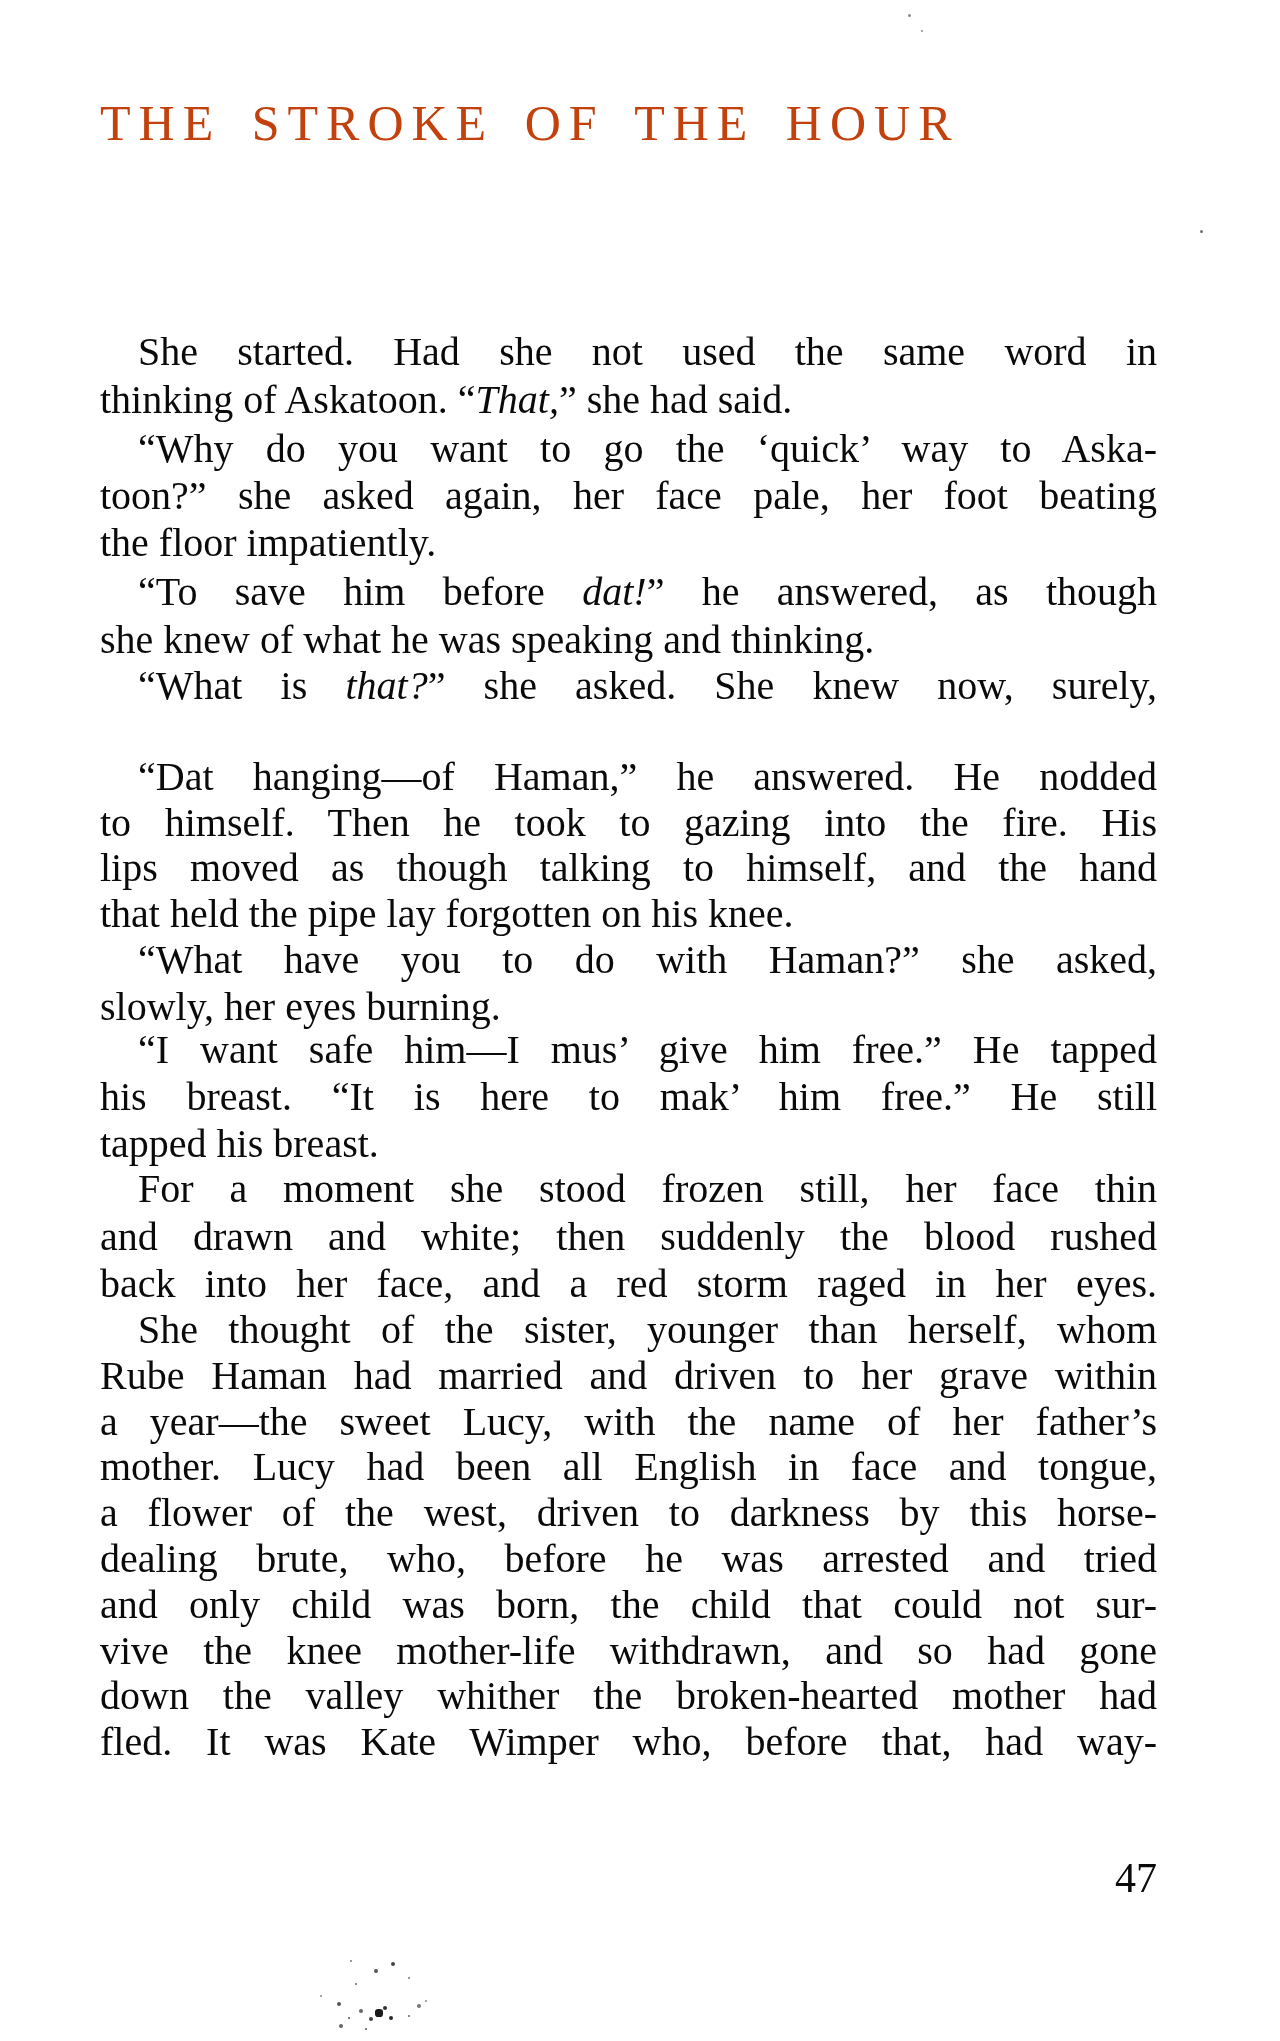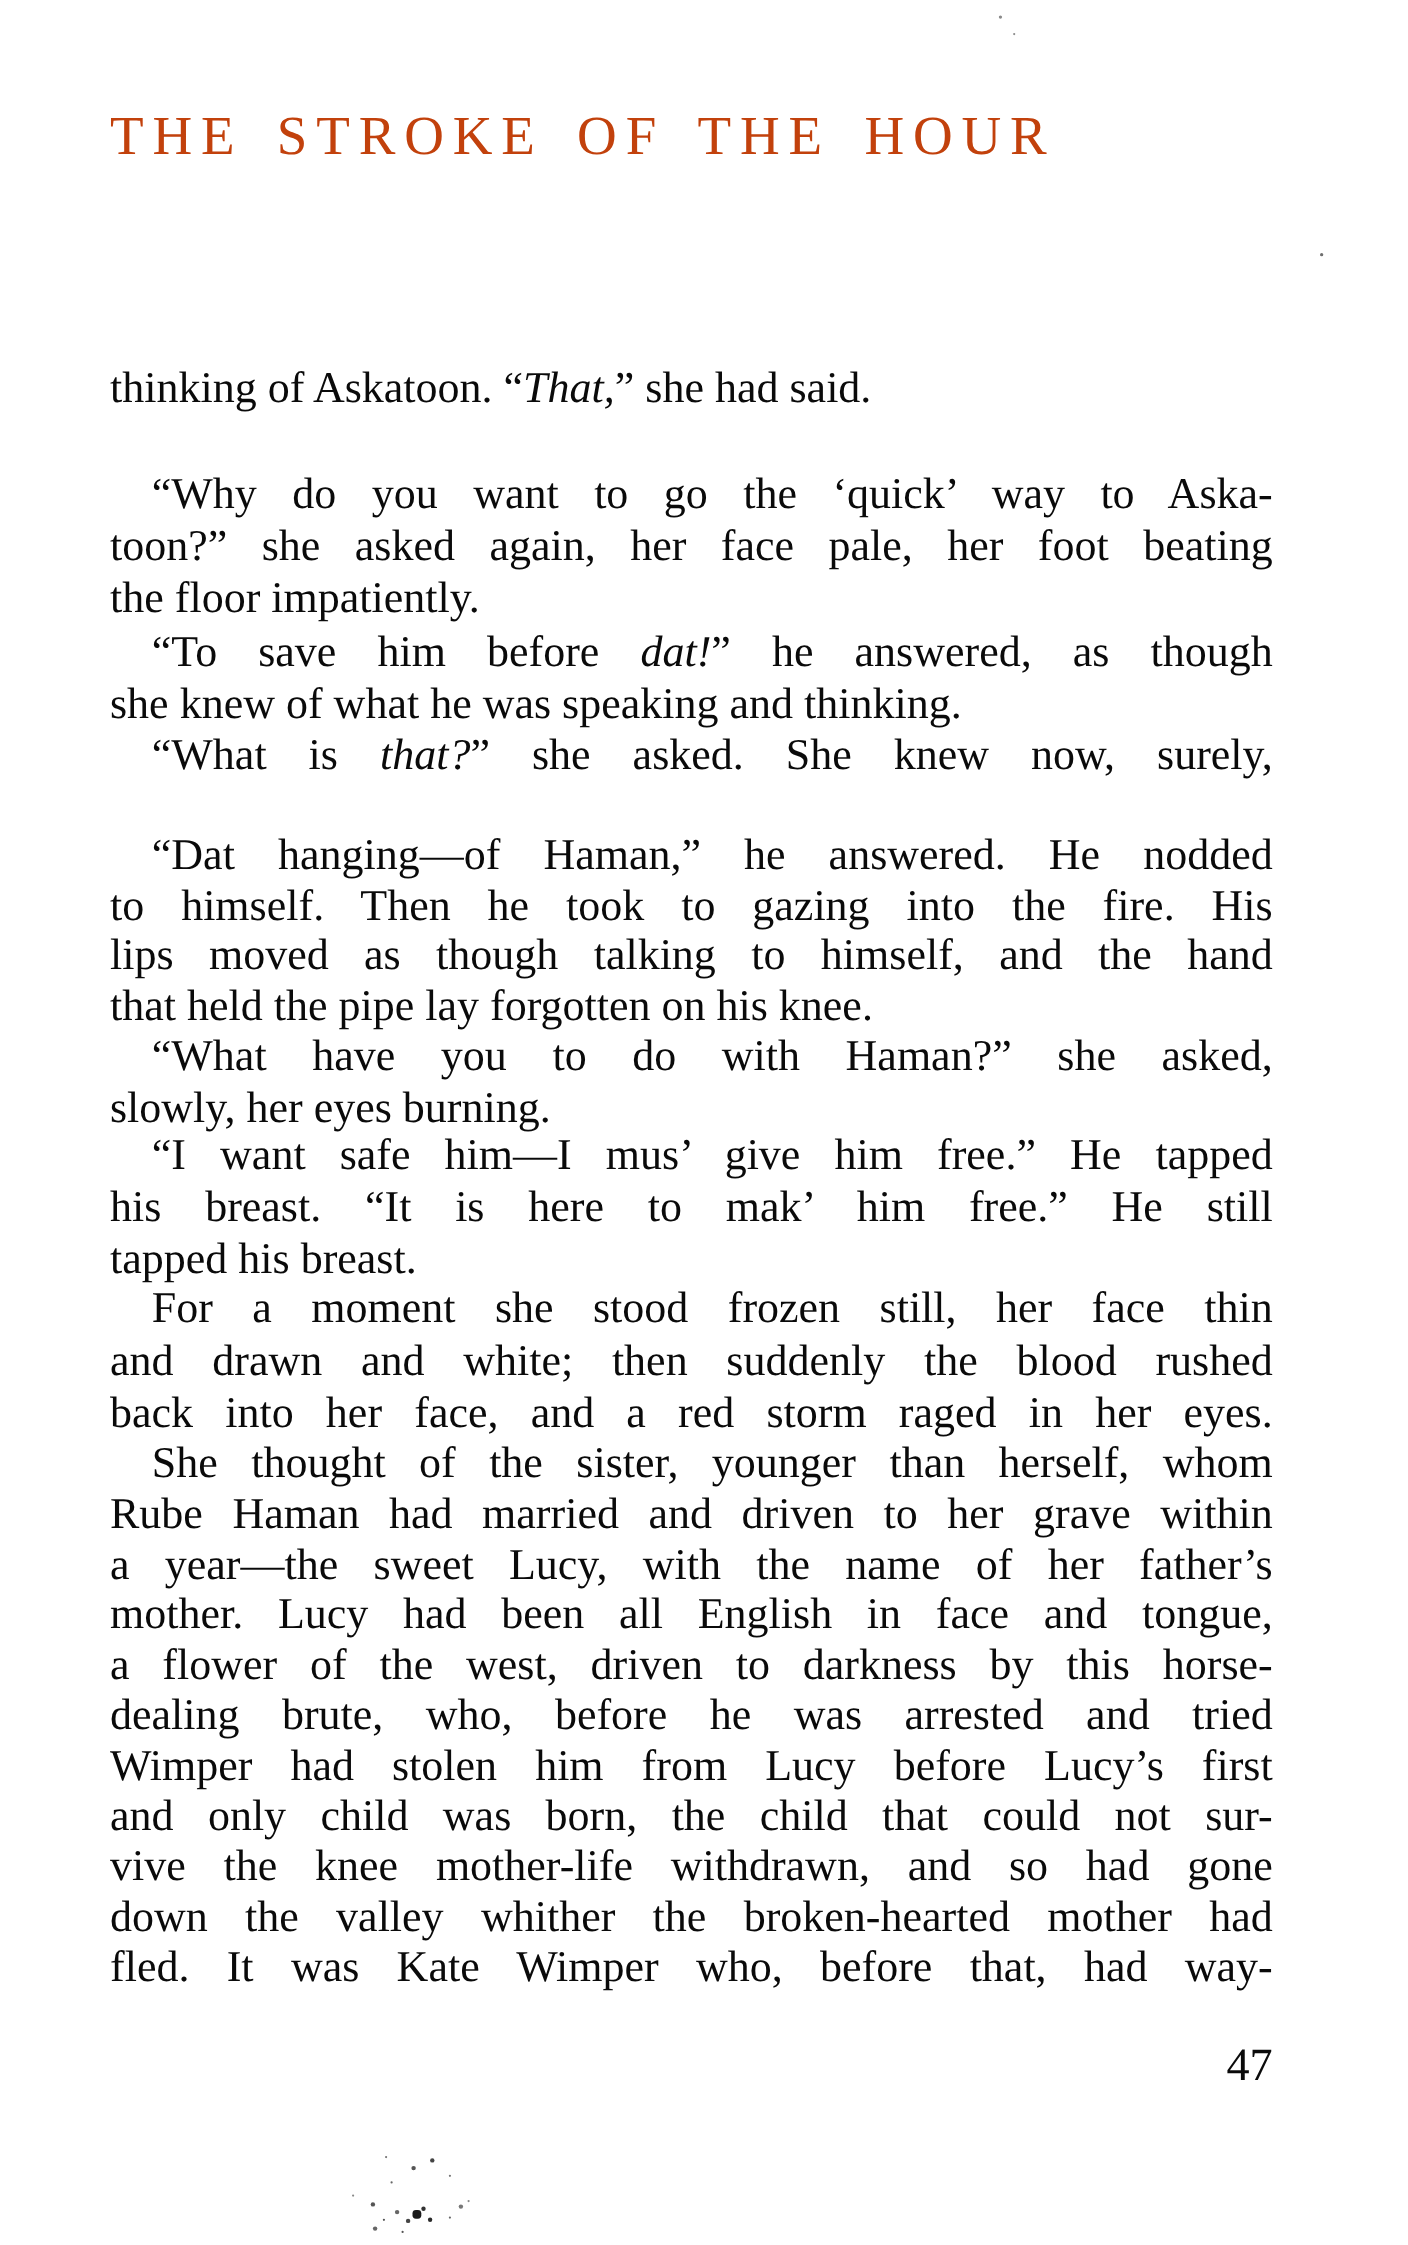--- a/index.html
+++ b/index.html
@@ -85,20 +85,21 @@
 </style>
 </head>
 <body>
 
 <div class="page">
 
   <div class="header-title">THE STROKE OF THE HOUR</div>
 
   <div class="textblock" id="textblock">
       <div class="para" style="top: 328px; line-height: 48px;">
+        <div class="line indent"><span>She started.  Had she not used the same word in</span></div>
         <div class="line end"><span>thinking of Askatoon.  “</span><em>That,</em><span>” she had said.</span></div>
       </div>
       <div class="para" style="top: 425px; line-height: 47px;">
         <div class="line indent"><span>“Why do you want to go the ‘quick’ way to Aska-</span></div>
         <div class="line"><span>toon?” she asked again, her face pale, her foot beating</span></div>
         <div class="line end"><span>the floor impatiently.</span></div>
       </div>
       <div class="para" style="top: 568px; line-height: 48px;">
         <div class="line indent"><span>“To save him before </span><em>dat!</em><span>” he answered, as though</span></div>
         <div class="line end"><span>she knew of what he was speaking and thinking.</span></div>
@@ -126,21 +127,20 @@
         <div class="line"><span>and drawn and white; then suddenly the blood rushed</span></div>
         <div class="line"><span>back into her face, and a red storm raged in her eyes.</span></div>
       </div>
       <div class="para" style="top: 1307px; line-height: 45.8px;">
         <div class="line indent"><span>She thought of the sister, younger than herself, whom</span></div>
         <div class="line"><span>Rube Haman had married and driven to her grave within</span></div>
         <div class="line"><span>a year—the sweet Lucy, with the name of her father’s</span></div>
         <div class="line"><span>mother.  Lucy had been all English in face and tongue,</span></div>
         <div class="line"><span>a flower of the west, driven to darkness by this horse-</span></div>
         <div class="line"><span>dealing brute, who, before he was arrested and tried</span></div>
-        <div class="line"><span>Wimper had stolen him from Lucy before Lucy’s first</span></div>
         <div class="line"><span>and only child was born, the child that could not sur-</span></div>
         <div class="line"><span>vive the knee mother-life withdrawn, and so had gone</span></div>
         <div class="line"><span>down the valley whither the broken-hearted mother had</span></div>
         <div class="line"><span>fled.  It was Kate Wimper who, before that, had way-</span></div>
       </div>
     </div>
 
   <div class="page-number">47</div>
 
   <div class="smudge"></div>

